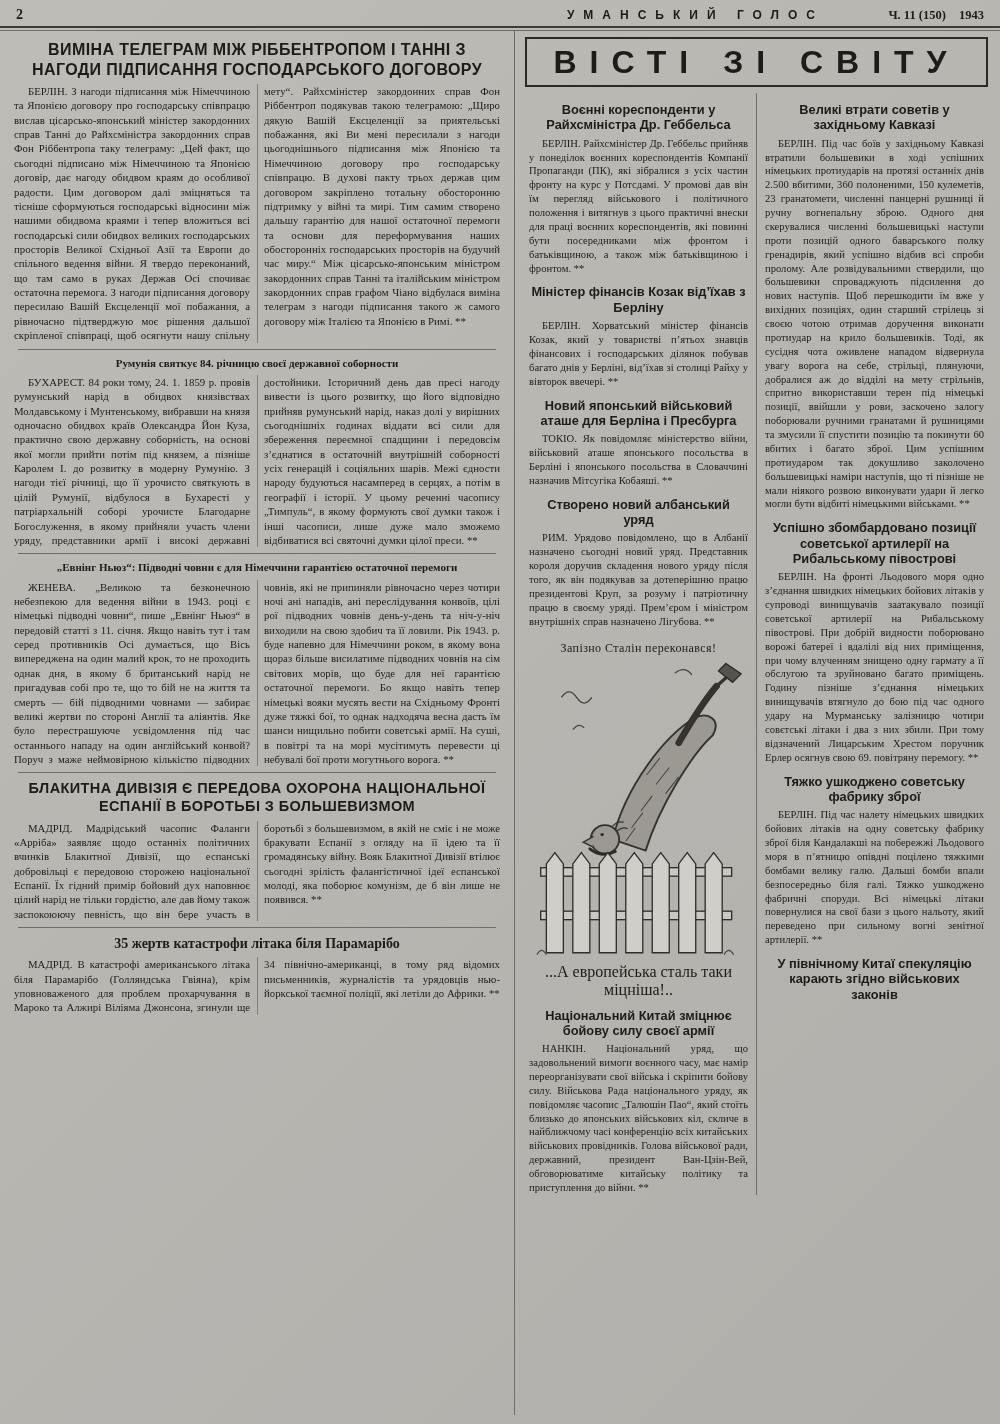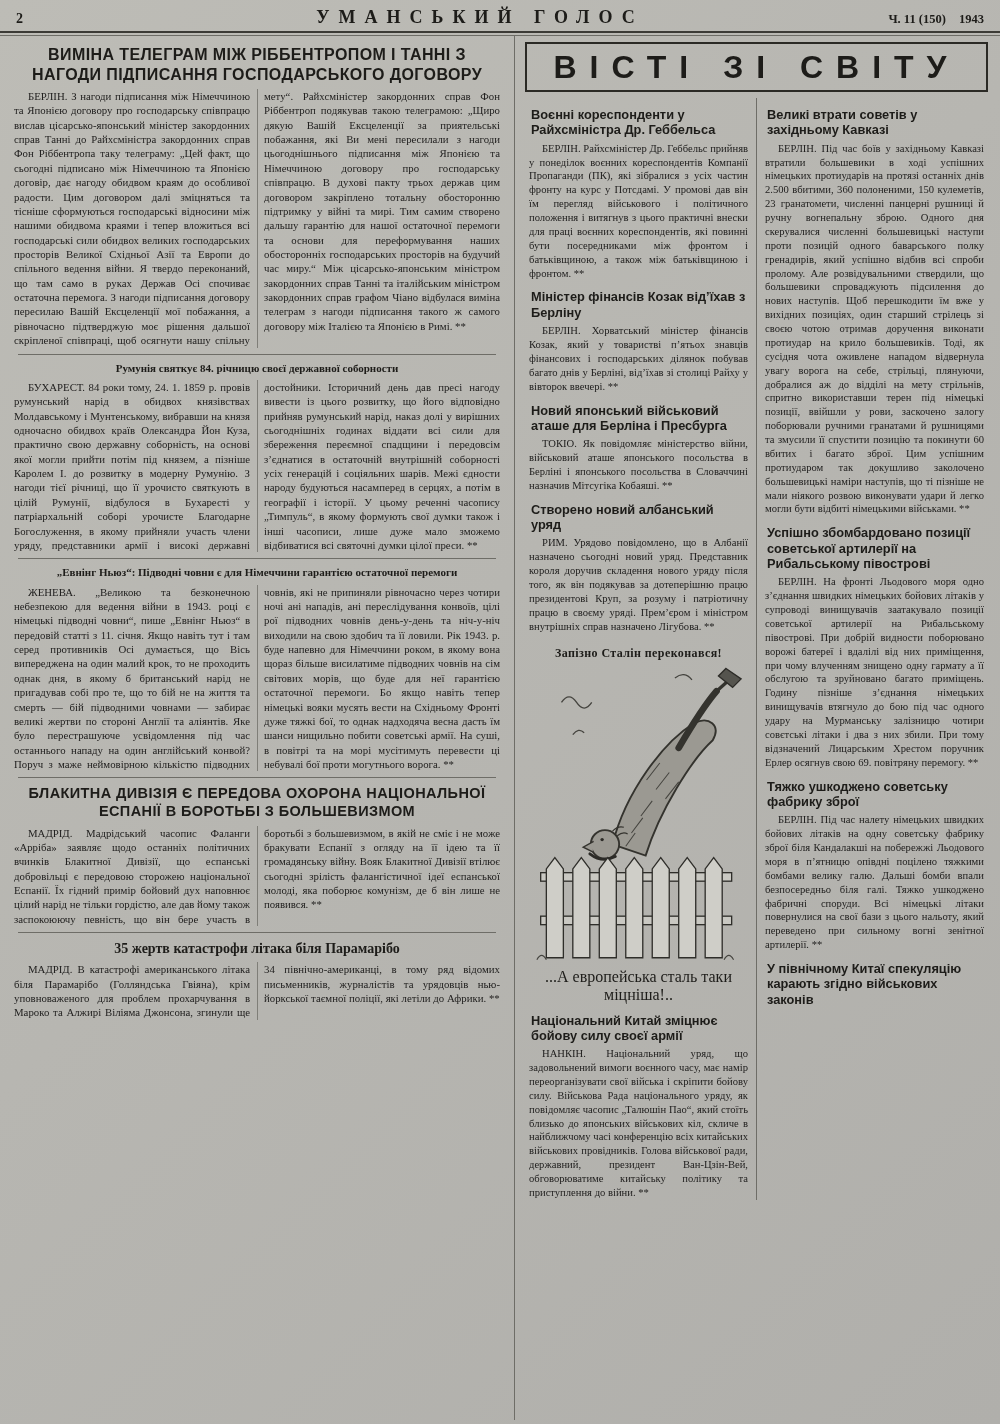--- a/index.html
+++ b/index.html
@@ -8,22 +8,22 @@
     background:linear-gradient(135deg,#bdbcb6 0%,#b7b6b1 45%,#b0afab 100%);
     font-family:"Liberation Serif",serif;color:#1d1c19;
   }
   
   .masthead-row{
     display:flex;align-items:baseline;justify-content:space-between;
     padding:7px 16px 3px 16px;border-bottom:2px solid #3c3b36;
   }
   .page-num{font-size:14px;font-weight:bold;width:120px;}
   .masthead{
-    font-size:18px;font-weight:bold;letter-spacing:9px;text-align:center;flex:1;
-    font-family:Liberation Serif, serif;
+    font-size:12px;font-weight:bold;letter-spacing:9px;text-align:right;flex:1;
+    font-family:Liberation Sans, sans-serif;
   }
   .issue-info{font-size:12.5px;font-weight:bold;width:160px;text-align:right;white-space:nowrap;}
   .issue-info span{margin-left:10px;}
   .thin-rule{height:0;border-top:1px solid #6e6d67;margin:2px 0 0 0;}
   
   .content{display:flex;height:1384px;overflow:hidden;}
   .left-half{width:498px;border-right:1px solid #6e6d67;padding:2px 8px 0 8px;overflow:hidden;}
   .right-half{flex:1;padding:4px 8px 0 6px;overflow:hidden;}
   
   .hl{text-align:center;font-weight:bold;margin:7px 8px 5px 8px;line-height:1.22;}
@@ -40,27 +40,27 @@
   
   .world-banner-box{
     border:2.5px solid #2b2a25;margin:2px 4px 6px 4px;padding:5px 4px 4px 4px;
     text-align:center;font-family:"Liberation Sans","DejaVu Sans",sans-serif;
     font-weight:bold;font-size:32px;letter-spacing:13px;white-space:nowrap;overflow:hidden;
   }
   .world-cols{display:flex;}
   .wcol{width:50%;padding:0 8px;overflow:hidden;}
   .wcol.mid{border-right:1px solid #6e6d67;}
   .whl{
-    font-weight:bold;margin:9px 2px 4px 2px;line-height:1.2;
+    text-align:center;font-weight:bold;margin:9px 2px 4px 2px;line-height:1.2;
     font-family:"Liberation Sans","DejaVu Sans",sans-serif;font-size:12.8px;
   }
   .wbody{font-size:10.6px;line-height:1.31;text-align:justify;text-indent:13px;color:#222120;}
   
   .cartoon{margin:12px 0 4px 0;padding:0;text-align:center;}
-  .cap-top{font-weight:bold;font-size:12px;margin-bottom:4px;letter-spacing:.4px;}
+  .cap-top{font-weight:normal;font-size:12px;margin-bottom:4px;letter-spacing:.4px;}
   .cap-bottom{font-size:16px;margin-top:3px;}
   .cartoon svg{display:block;margin:0 auto;}
 </style>
 </head>
 <body>
 
 <div class="page">
 
   <header class="masthead-row">
     <div class="page-num">2</div>

